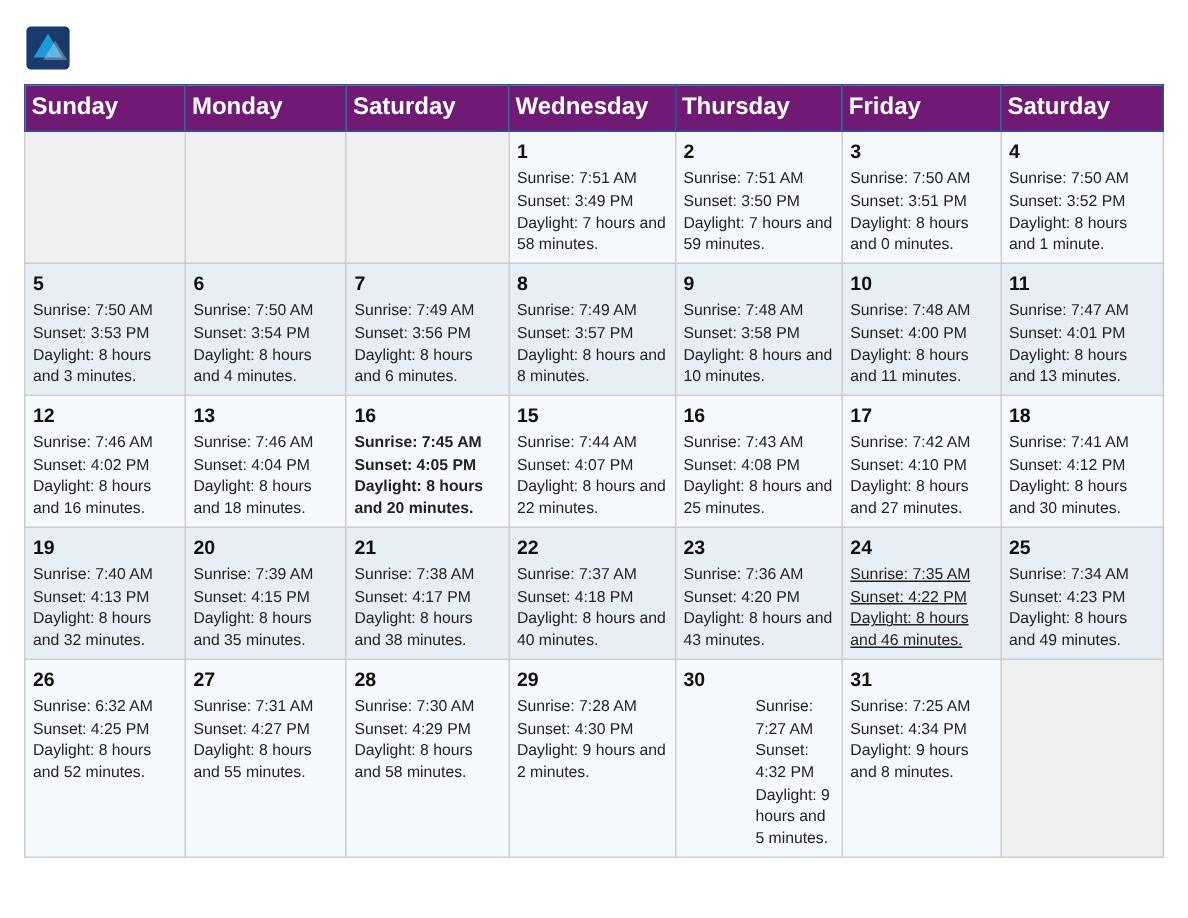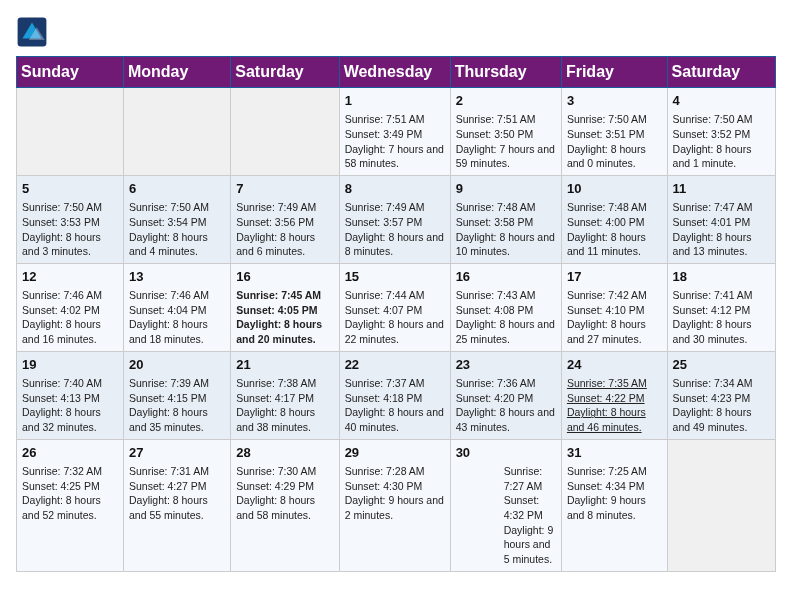--- a/index.html
+++ b/index.html
@@ -273,21 +273,21 @@
         <td>
           <div class="day-number">25</div>
           <div class="day-info" style="white-space: pre-line;">Sunrise: 7:34 AM
 Sunset: 4:23 PM
 Daylight: 8 hours and 49 minutes.</div>
         </td>
       </tr>
       <tr>
         <td>
           <div class="day-number">26</div>
-          <div class="day-info" style="white-space: pre-line;">Sunrise: 7:32 AM
+          <div class="day-info" style="white-space: pre-line;">Sunrise: 6:32 AM
 Sunset: 4:25 PM
 Daylight: 8 hours and 52 minutes.</div>
         </td>
         <td>
           <div class="day-number">27</div>
           <div class="day-info" style="white-space: pre-line;">Sunrise: 7:31 AM
 Sunset: 4:27 PM
 Daylight: 8 hours and 55 minutes.</div>
         </td>
         <td>

